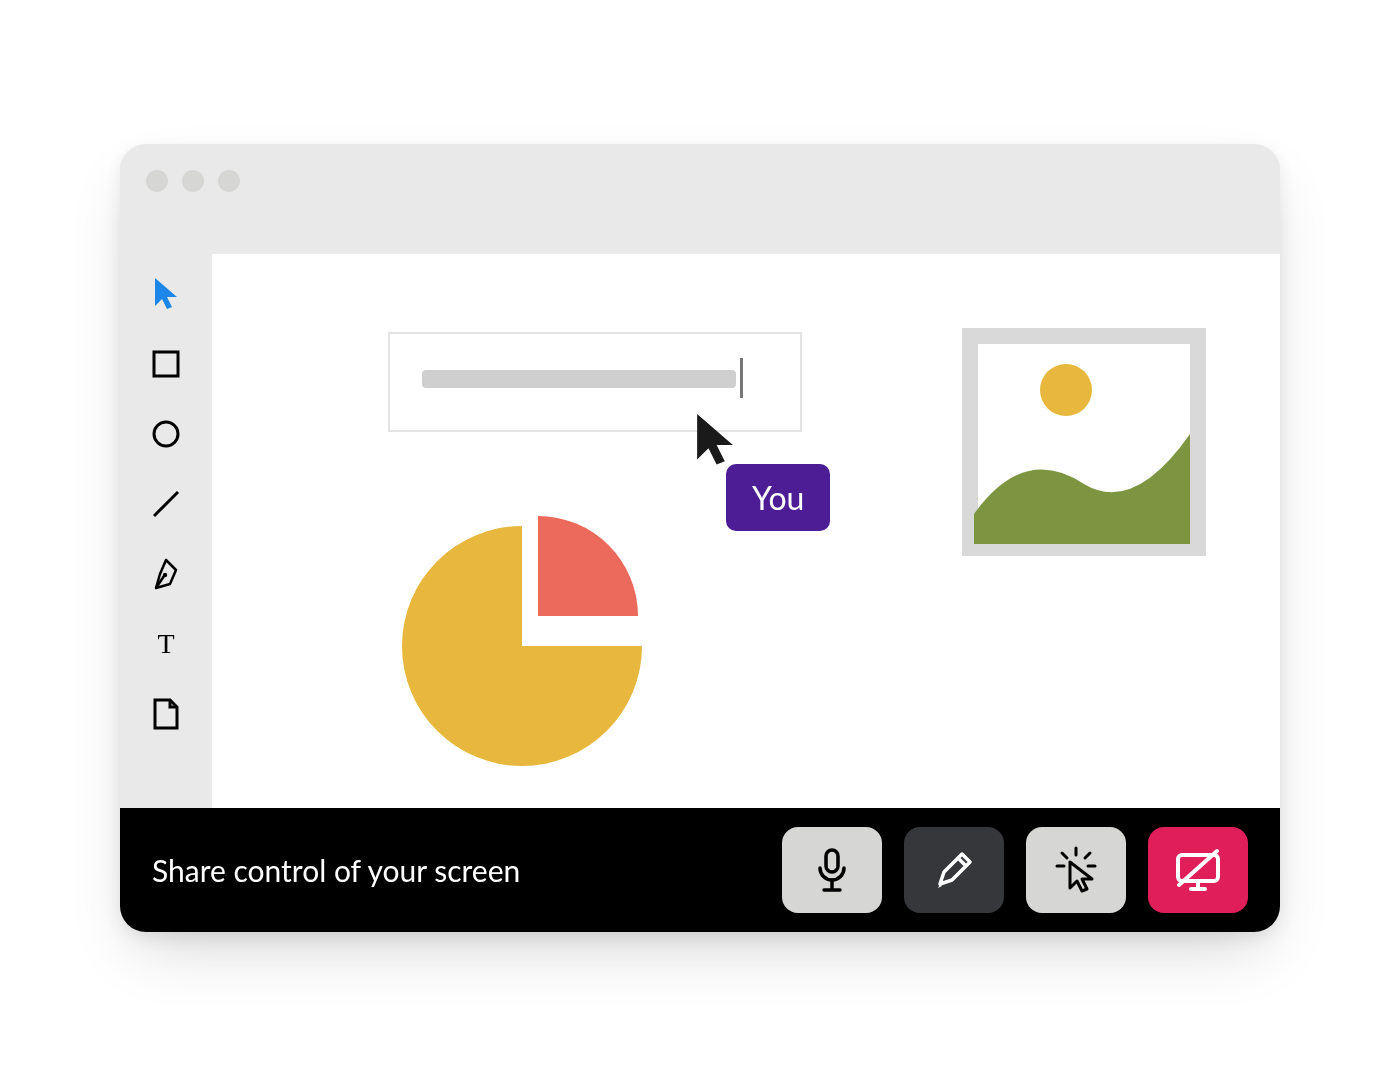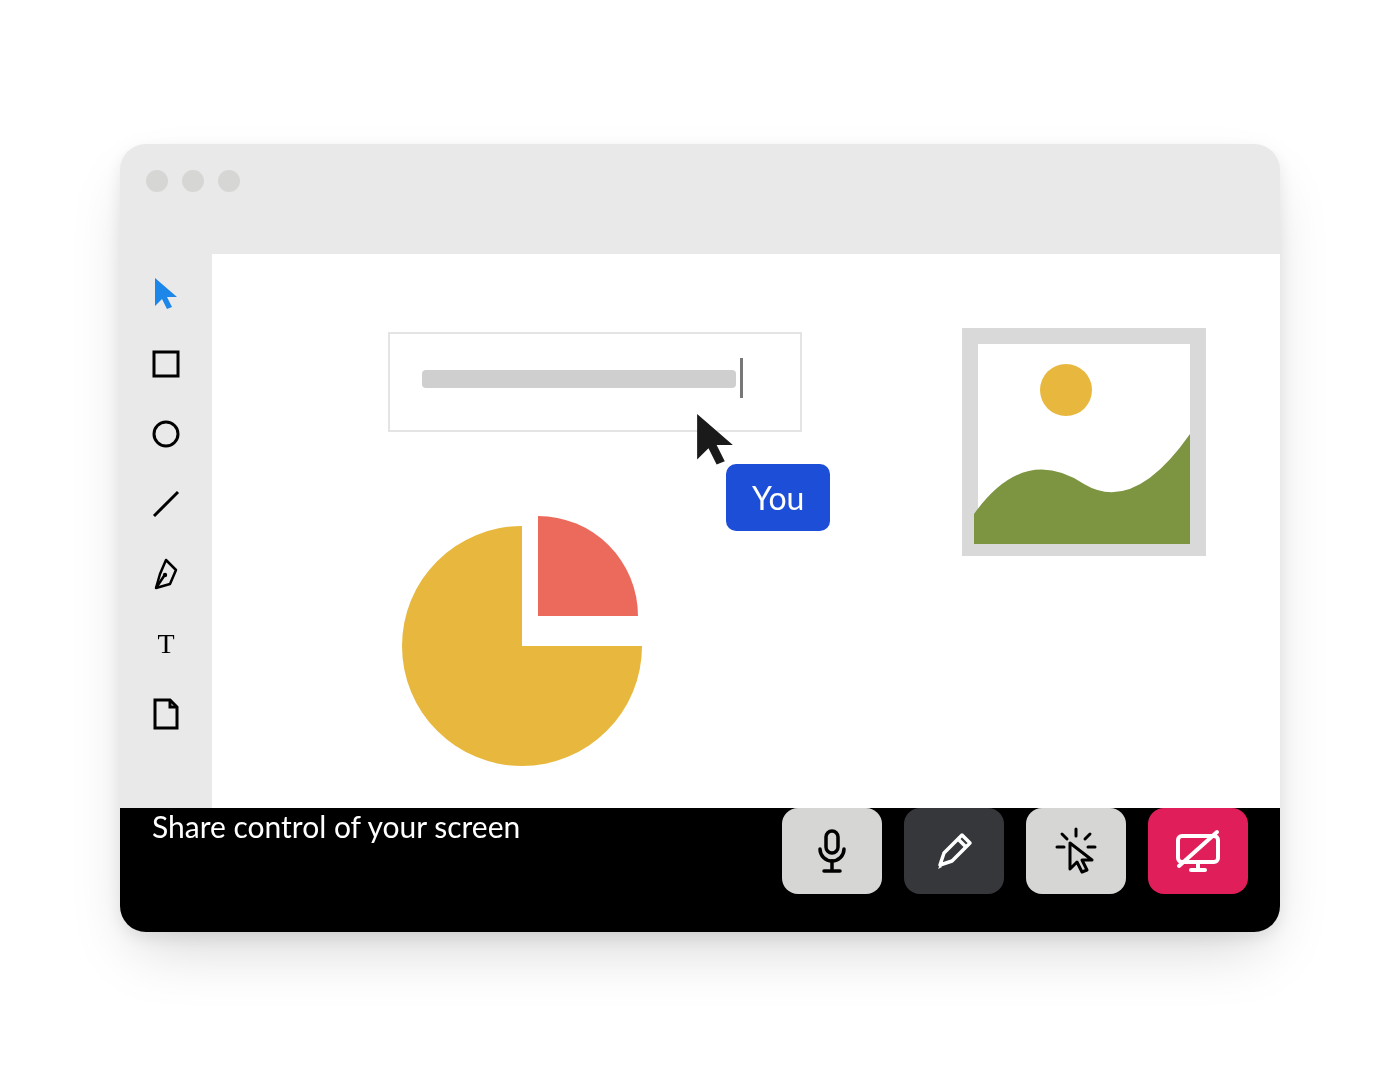--- a/index.html
+++ b/index.html
@@ -104,21 +104,21 @@
   }
   .cursor {
     position: absolute;
     left: 480px;
     top: 160px;
   }
   .you-label {
     position: absolute;
     left: 514px;
     top: 210px;
-    background: #1d4ed8;
+    background: #4c1d95;
     color: #fff;
     padding: 14px 26px;
     font-size: 32px;
     border-radius: 10px;
   }
   .pie {
     position: absolute;
     left: 190px;
     top: 260px;
   }
@@ -147,21 +147,21 @@
     border-radius: 50%;
   }
   .bottombar {
     position: absolute;
     left: 0;
     right: 0;
     bottom: 0;
     height: 124px;
     background: #000;
     display: flex;
-    align-items: flex-start;
+    align-items: center;
     padding: 0 32px;
     gap: 22px;
   }
   .bb-text {
     color: #fff;
     font-size: 30px;
     flex: 1;
   }
   .bb-btn {
     width: 100px;

